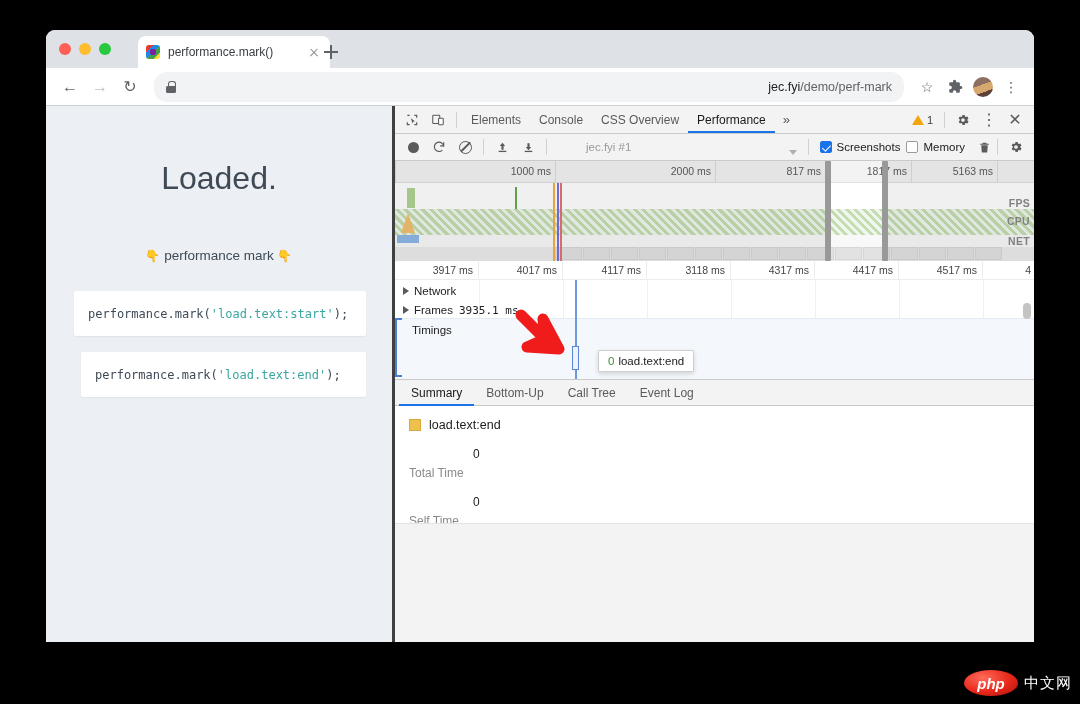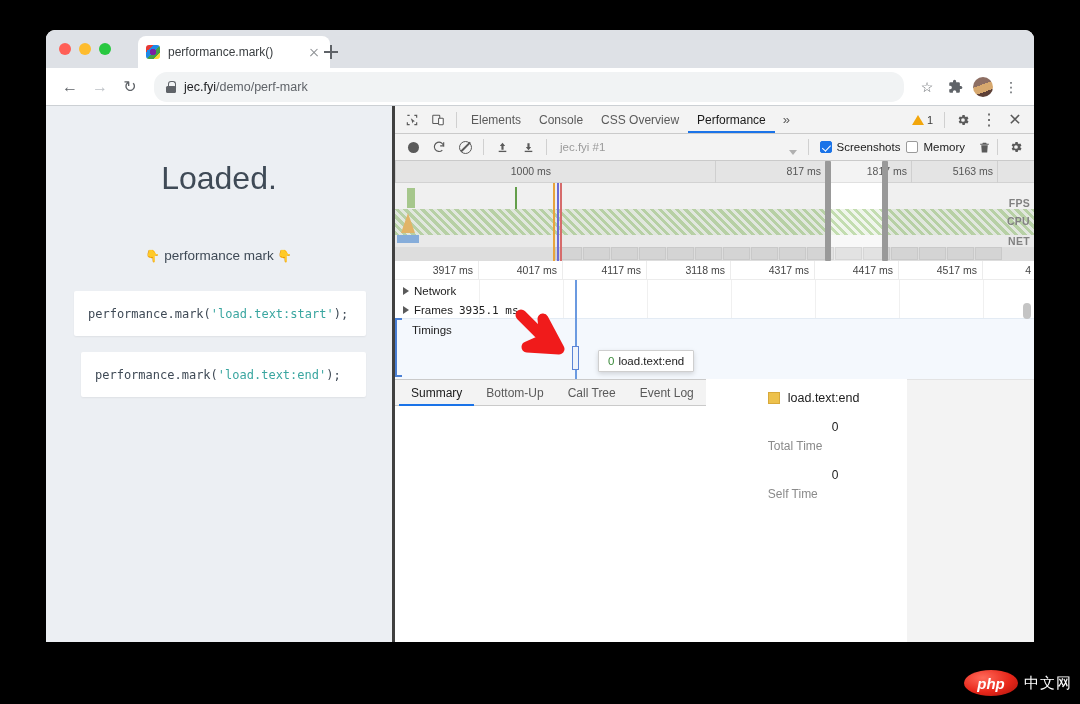--- a/index.html
+++ b/index.html
@@ -86,21 +86,21 @@
   }
   .nav-btn {
     width: 28px; height: 28px; flex: 0 0 28px;
     display: flex; align-items: center; justify-content: center;
     color: #5f6368; font-size: 16px; line-height: 1;
   }
   .nav-btn.disabled { color: #bdc1c6; }
   #omnibox {
     flex: 1 1 auto; height: 30px; margin: 0 8px;
     background: #f1f3f4; border-radius: 13px;
-    display: flex; align-items: center; padding: 0 12px;
+    display: flex; align-items: center; padding: 0 12px; justify-content: space-between;
   }
   #lock-icon {
     width: 10px; height: 12px; flex: 0 0 10px; margin-right: 8px;
     position: relative;
   }
   #lock-icon::before {
     content:''; position: absolute; left: 0; bottom: 0;
     width: 10px; height: 7px; background: #5f6368; border-radius: 1.5px;
   }
   #lock-icon::after {
@@ -202,21 +202,21 @@
     border: 1.6px solid #5a5a5a; position: relative;
   }
   #no-symbol::after {
     content:''; position: absolute; left: -1px; top: 4.2px;
     width: 13px; height: 1.6px; background: #5a5a5a;
     transform: rotate(-45deg);
   }
   #session-select {
     flex: 1 1 auto; display: flex; align-items: center;
     font-size: 11.5px; color: #9a9a9a; padding-left: 8px;
-    position: relative; min-width: 0;
+    position: relative; min-width: 0; margin-left: 26px;
   }
   #session-caret {
     position: absolute; right: 6px; top: 9px;
     width: 0; height: 0;
     border-left: 4px solid transparent; border-right: 4px solid transparent;
     border-top: 5px solid #b0b0b0;
   }
   .dt-check {
     display: flex; align-items: center; gap: 5px;
     font-size: 11.5px; color: #202020; margin-left: 6px;
@@ -318,21 +318,21 @@
     padding: 4px 9px; white-space: nowrap; border-radius: 1px;
   }
   #fl-tooltip .zero { color: #3a8a3a; margin-right: 4px; }
   #red-arrow { position: absolute; left: 515px; top: 305px; z-index: 9; }
   #fl-scroll-thumb {
     position: absolute; right: 3px; top: 42px;
     width: 8px; height: 16px; border-radius: 4px; background: #c4c4c4;
   }
 
   
-  #dt-drawer { flex: 1 1 auto; display: flex; flex-direction: row; background: #fff; gap: 48px; }
+  #dt-drawer { flex: 1 1 auto; display: flex; flex-direction: column; background: #fff; }
   #dr-tabs {
     height: 27px; background: #f3f3f3;
     border-top: 1px solid #cacaca; border-bottom: 1px solid #cacaca;
     display: flex; align-items: center; padding-left: 4px;
   }
   .dr-tab {
     font-size: 12px; color: #5a5a5a; padding: 0 12px;
     height: 26px; display: flex; align-items: center;
   }
   .dr-tab.active { color: #1a1a1a; box-shadow: inset 0 -2px 0 #1a73e8; }
@@ -511,20 +511,23 @@
               <path d="M19.4 13a7.8 7.8 0 0 0 0-2l2-1.6-2-3.4-2.4 1a7.6 7.6 0 0 0-1.7-1l-.4-2.5H11l-.4 2.5a7.6 7.6 0 0 0-1.7 1l-2.4-1-2 3.4L6.6 11a7.8 7.8 0 0 0 0 2l-2 1.6 2 3.4 2.4-1c.5.4 1 .8 1.7 1l.4 2.5h3.9l.4-2.5c.6-.2 1.2-.6 1.7-1l2.4 1 2-3.4zM12 15.2A3.2 3.2 0 1 1 12 8.8a3.2 3.2 0 0 1 0 6.4z"></path>
             </svg>
         </div>
       </div>
 
       <div id="dt-overview">
         <div id="ov-ruler">
           <div class="ov-tick" style="left:0px;width:160px">
               <span>1000 ms</span>
             </div>
+          <div class="ov-tick" style="left:160px;width:160px">
+              <span>2000 ms</span>
+            </div>
           <div class="ov-tick" style="left:320px;width:110px">
               <span>817 ms</span>
             </div>
           <div class="ov-tick" style="left:430px;width:86px">
               <span>1817 ms</span>
             </div>
           <div class="ov-tick" style="left:516px;width:86px">
               <span>5163 ms</span>
             </div>
           <div class="ov-tick" style="left:602px;width:86px"></div>

